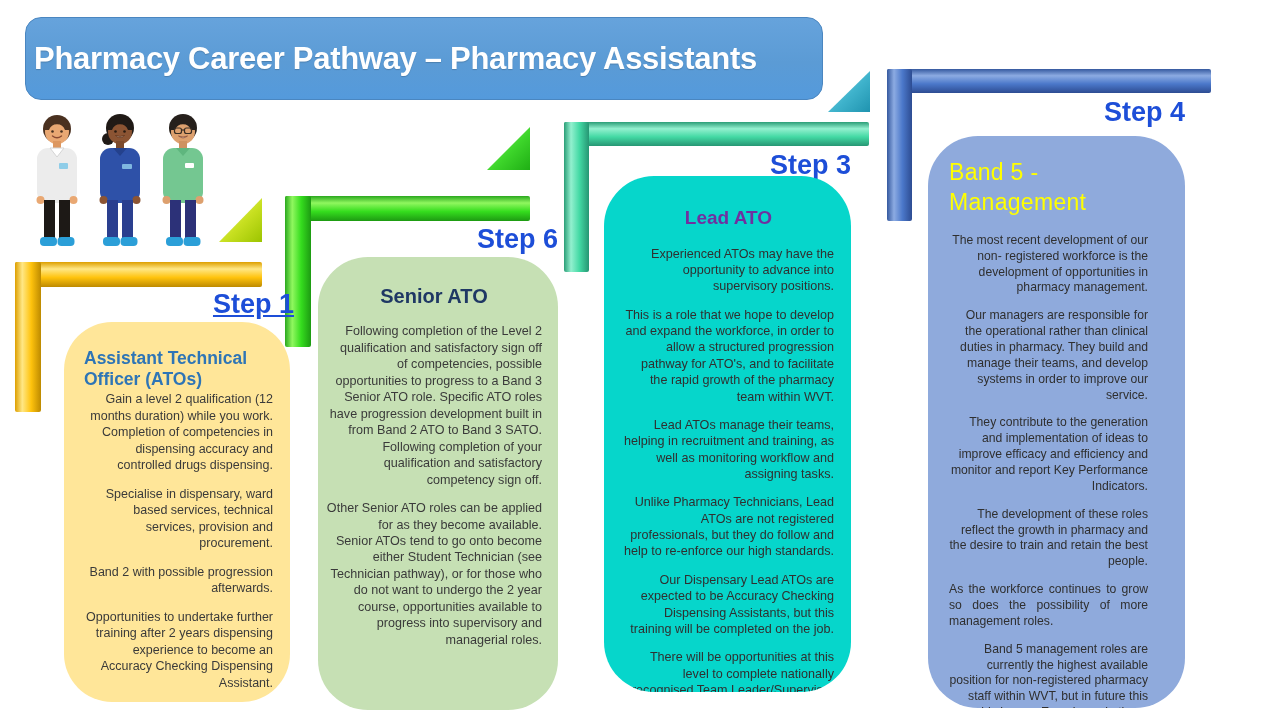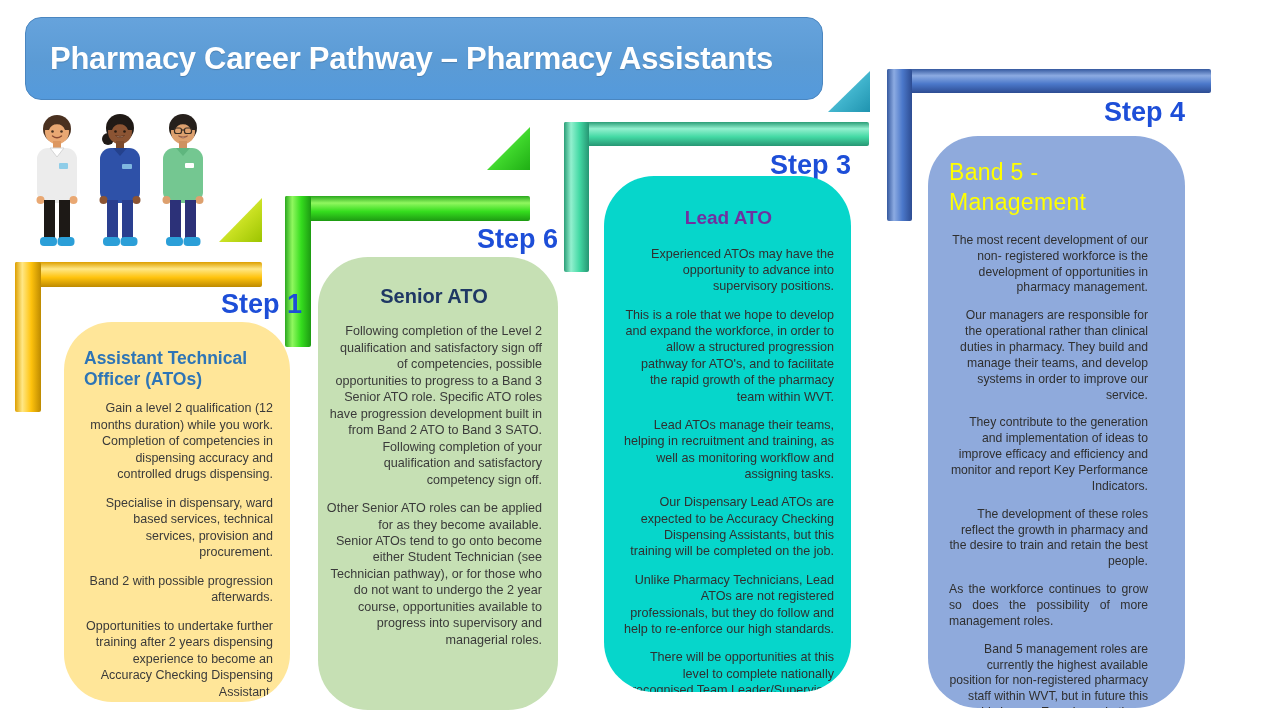--- a/index.html
+++ b/index.html
@@ -5,21 +5,21 @@
   html,body{margin:0;padding:0;background:#fff;}
   #canvas{
     position:relative;width:1280px;height:720px;background:#ffffff;
     font-family:"Liberation Sans","DejaVu Sans",sans-serif;overflow:hidden;
   }
   
   .title-banner{
     position:absolute;left:25px;top:17px;width:798px;height:83px;
     background:linear-gradient(180deg,#66a3dc 0%,#5b9bd5 55%,#549adc 100%);
     border:1px solid #4a86c0;border-radius:16px;
-    display:flex;align-items:center;padding-left:24px;box-sizing:border-box;
+    display:flex;align-items:center;padding-left:8px;box-sizing:border-box;
   }
   .title-banner h1{
     margin:0;color:#ffffff;font-size:31px;font-weight:700;letter-spacing:-0.3px;
     text-shadow:0 1px 1px rgba(0,0,0,0.18);
   }
   
   .bar{position:absolute;border-radius:2px;}
   .bar-h-y{left:15px;top:262px;width:247px;height:25px;
     background:linear-gradient(180deg,#dd9f00 0%,#ffe785 28%,#ffc30d 62%,#bd8a00 100%);}
   .bar-v-y{left:15px;top:262px;width:26px;height:150px;
@@ -39,32 +39,32 @@
   
   .tri{position:absolute;clip-path:polygon(0 100%,100% 100%,100% 0);}
   .tri-1{left:219px;top:198px;width:43px;height:44px;
     background:linear-gradient(135deg,#f2f88c 0%,#c8e021 55%,#9cc400 100%);}
   .tri-2{left:487px;top:127px;width:43px;height:43px;
     background:linear-gradient(135deg,#9df77d 0%,#3ed62b 55%,#1fae14 100%);}
   .tri-3{left:828px;top:71px;width:42px;height:41px;
     background:linear-gradient(135deg,#93dbe9 0%,#3fb3cc 55%,#1f93af 100%);}
   
   .step-label{position:absolute;text-align:right;font-size:27px;font-weight:700;color:#1d4ed8;}
-  .step-label-1{left:76px;top:289px;width:226px;}
+  .step-label-1{left:68px;top:289px;width:226px;text-decoration:underline;}
   .step-label-2{left:318px;top:224px;width:240px;}
   .step-label-3{left:604px;top:150px;width:247px;}
   .step-label-4{left:928px;top:97px;width:257px;}
   
   .card{position:absolute;box-sizing:border-box;overflow:hidden;color:#3a3a3a;}
   .card p{margin:0 0 12px;text-align:right;}
   .card p.tight{margin-bottom:0;}
   .card p.justify{text-align:justify;}
   .card-1{left:64px;top:322px;width:226px;height:380px;background:#ffe699;
     border-radius:48px;padding:26px 17px 16px 20px;font-size:12.5px;line-height:1.32;}
-  .card-1 h2{margin:0 0 10px;color:#2e75b6;font-size:17.5px;line-height:1.2;font-weight:700;text-align:left;}
+  .card-1 h2{margin:0 0 1px;color:#2e75b6;font-size:17.5px;line-height:1.2;font-weight:700;text-align:left;}
   .card-2{left:318px;top:257px;width:240px;height:453px;background:#c6e0b4;
     border-radius:50px;padding:24px 16px 16px 8px;font-size:12.6px;line-height:1.31;}
   .card-2 h2{margin:2px 0 14px;color:#1f3864;font-size:20px;font-weight:700;text-align:center;}
   .card-3{left:604px;top:176px;width:247px;height:516px;background:#06d6cb;
     border-radius:50px;padding:24px 17px 16px 19px;font-size:12.6px;line-height:1.3;color:#303030;}
   .card-3 h2{margin:6px 0 15px;color:#7030a0;font-size:19px;font-weight:700;text-align:center;}
   .card-4{left:928px;top:136px;width:257px;height:572px;background:#8faadc;
     border-radius:50px;padding:20px 37px 14px 21px;font-size:12.2px;line-height:1.3;color:#2f2f2f;}
   .card-4 h2{margin:2px 0 15px;color:#ffff00;font-size:23px;font-weight:400;letter-spacing:0.3px;text-align:left;}
   
@@ -174,22 +174,22 @@
     <p>Following completion of the Level 2 qualification and satisfactory sign off of competencies, possible opportunities to progress to a Band 3 Senior ATO role. Specific ATO roles have progression development built in from Band 2 ATO to Band 3 SATO. Following completion of your qualification and satisfactory competency sign off.</p>
     <p class="tight">Other Senior ATO roles can be applied for as they become available.</p>
     <p>Senior ATOs tend to go onto become either Student Technician (see Technician pathway), or for those who do not want to undergo the 2 year course, opportunities available to progress into supervisory and managerial roles.</p>
   </div>
 
   <div class="card card-3">
     <h2>Lead ATO</h2>
     <p>Experienced ATOs may have the opportunity to advance into supervisory positions.</p>
     <p>This is a role that we hope to develop and expand the workforce, in order to allow a structured progression pathway for ATO's, and to facilitate the rapid growth of the pharmacy team within WVT.</p>
     <p>Lead ATOs manage their teams, helping in recruitment and training, as well as monitoring workflow and assigning tasks.</p>
+    <p>Unlike Pharmacy Technicians, Lead ATOs are not registered professionals, but they do follow and help to re-enforce our high standards.</p>
     <p>Our Dispensary Lead ATOs are expected to be Accuracy Checking Dispensing Assistants, but this training will be completed on the job.</p>
-    <p>Unlike Pharmacy Technicians, Lead ATOs are not registered professionals, but they do follow and help to re-enforce our high standards.</p>
     <p>There will be opportunities at this level to complete nationally recognised Team Leader/Supervisor training including ILM Level 3.</p>
   </div>
 
   <div class="card card-4">
     <h2>Band 5 - Management</h2>
     <p>The most recent development of our non- registered workforce is the development of opportunities in pharmacy management.</p>
     <p>Our managers are responsible for the operational rather than clinical duties in pharmacy. They build and manage their teams, and develop systems in order to improve our service.</p>
     <p>They contribute to the generation and implementation of ideas to improve efficacy and efficiency and monitor and report Key Performance Indicators.</p>
     <p>The development of these roles reflect the growth in pharmacy and the desire to train and retain the best people.</p>
     <p class="justify">As the workforce continues to grow so does the possibility of more management roles.</p>

